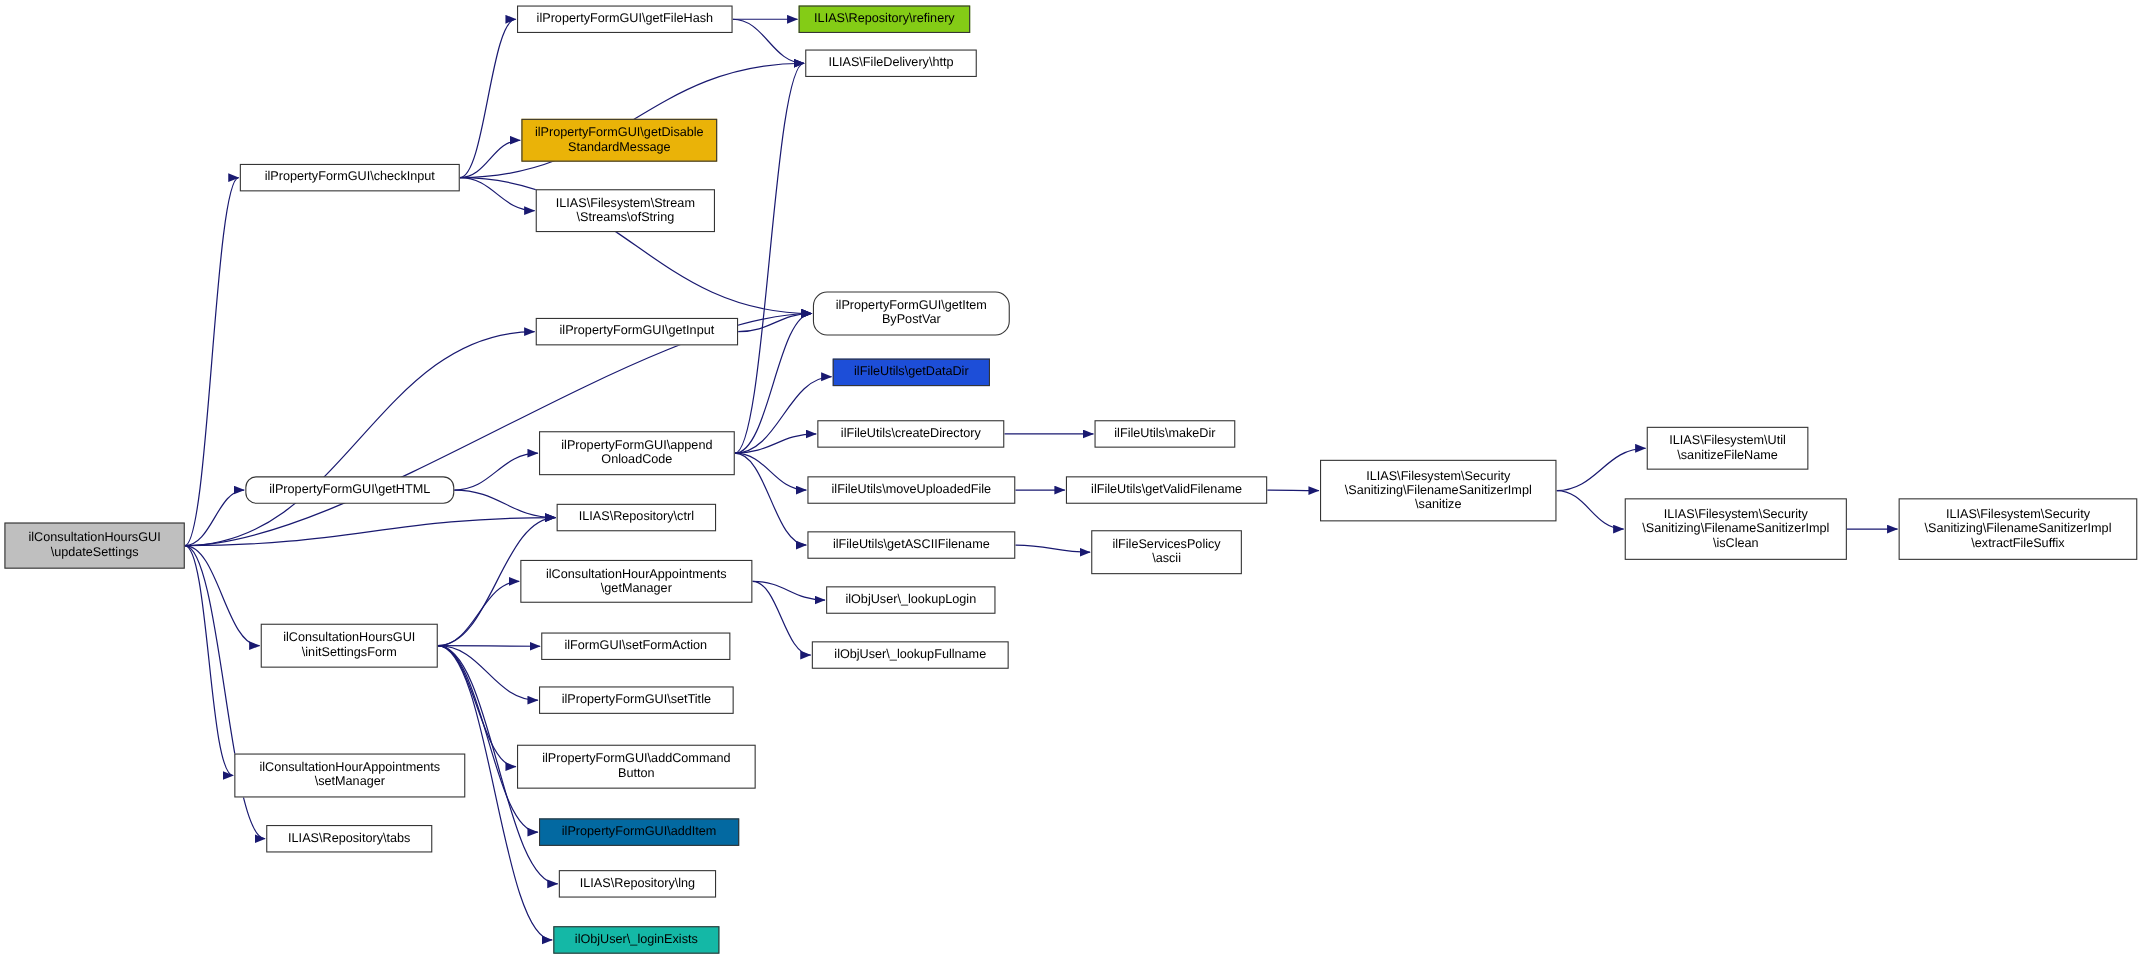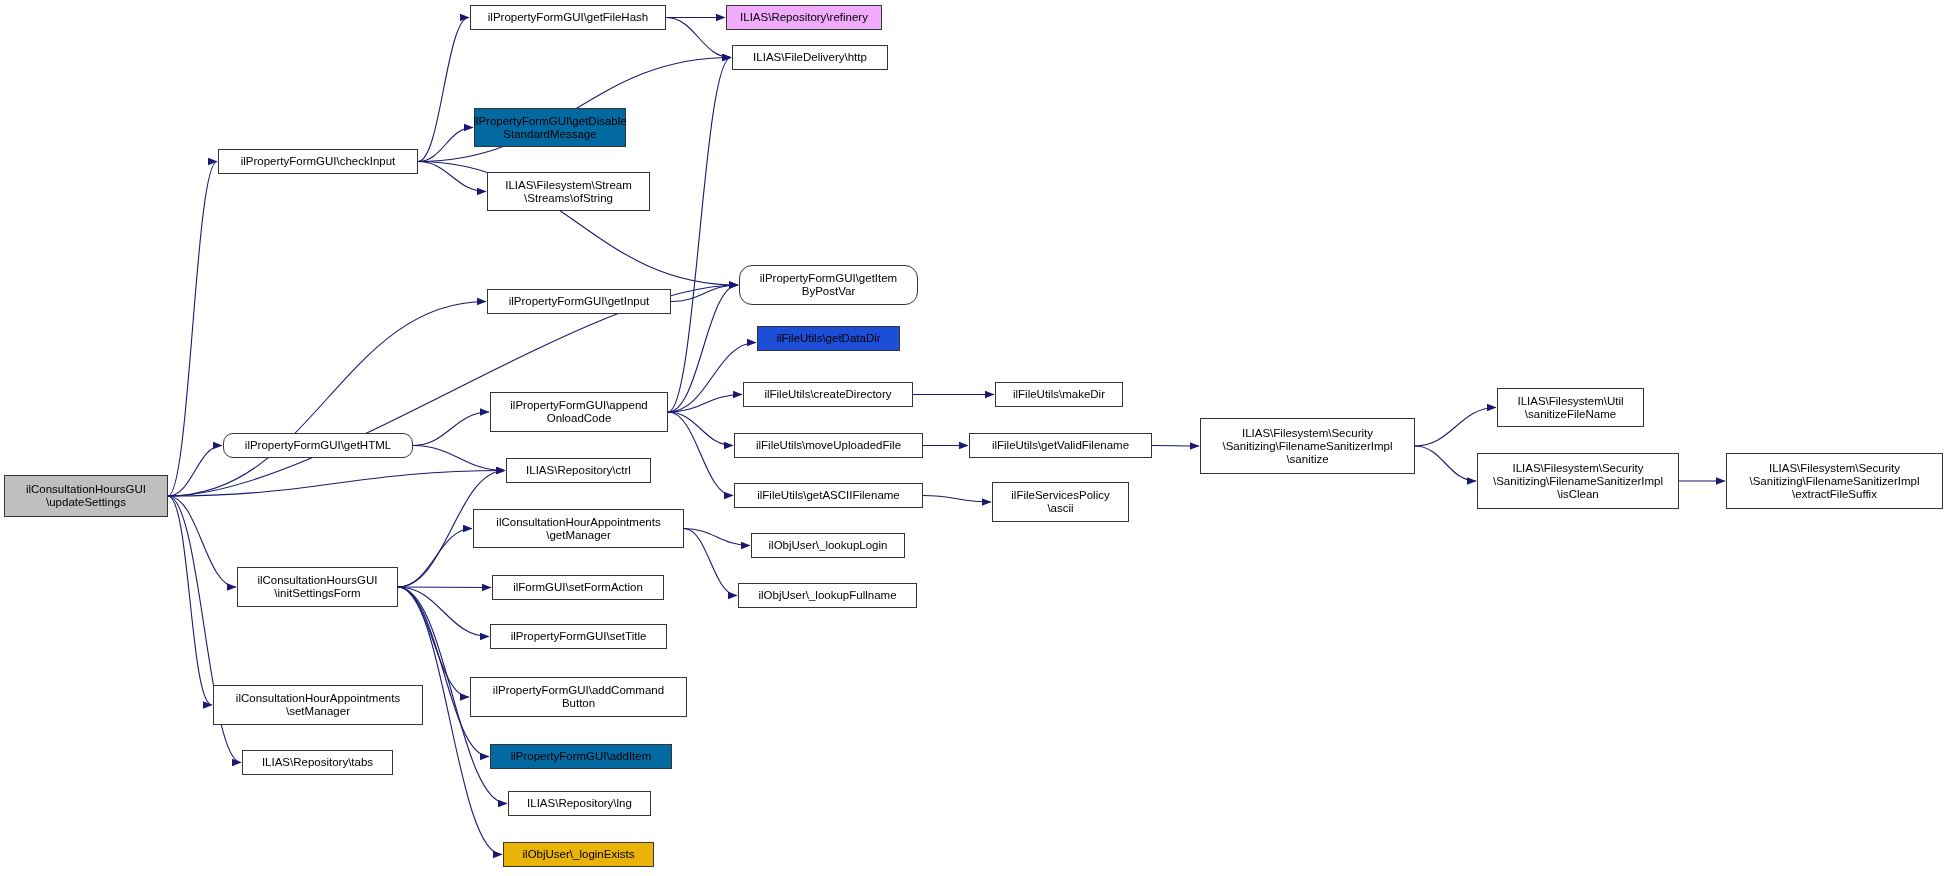--- a/index.html
+++ b/index.html
@@ -97,27 +97,27 @@
       <div class="node root" style="left: 4px; top: 475px; width: 164px; height: 42px; border-color: rgb(53, 53, 53); color: rgb(0, 0, 0); background: rgb(191, 191, 191);">
         <span>ilConsultationHoursGUI</span>
         <span>\updateSettings</span>
       </div>
       <div class="node" style="left: 218px; top: 149px; width: 200px; height: 25px; border-color: rgb(53, 53, 53); color: rgb(0, 0, 0); background: rgb(255, 255, 255);">
         <span>ilPropertyFormGUI\checkInput</span>
       </div>
       <div class="node" style="left: 470px; top: 5px; width: 196px; height: 25px; border-color: rgb(53, 53, 53); color: rgb(0, 0, 0); background: rgb(255, 255, 255);">
         <span>ilPropertyFormGUI\getFileHash</span>
       </div>
-      <div class="node" style="left: 726px; top: 5px; width: 156px; height: 25px; border-color: rgb(53, 53, 53); color: rgb(0, 0, 0); background: #f0abfc;">
+      <div class="node" style="left: 726px; top: 5px; width: 156px; height: 25px; border-color: rgb(53, 53, 53); color: rgb(0, 0, 0); background: #84cc16;">
         <span>ILIAS\Repository\refinery</span>
       </div>
       <div class="node" style="left: 732px; top: 45px; width: 156px; height: 25px; border-color: rgb(53, 53, 53); color: rgb(0, 0, 0); background: rgb(255, 255, 255);">
         <span>ILIAS\FileDelivery\http</span>
       </div>
-      <div class="node" style="left: 474px; top: 108px; width: 152px; height: 39px; border-color: rgb(53, 53, 53); color: rgb(0, 0, 0); background: #0369a1;">
+      <div class="node" style="left: 474px; top: 108px; width: 178px; height: 39px; border-color: rgb(53, 53, 53); color: rgb(0, 0, 0); background: #eab308;">
         <span>ilPropertyFormGUI\getDisable</span>
         <span>StandardMessage</span>
       </div>
       <div class="node" style="left: 487px; top: 172px; width: 163px; height: 39px; border-color: rgb(53, 53, 53); color: rgb(0, 0, 0); background: rgb(255, 255, 255);">
         <span>ILIAS\Filesystem\Stream</span>
         <span>\Streams\ofString</span>
       </div>
       <div class="node" style="left: 487px; top: 289px; width: 184px; height: 25px; border-color: rgb(53, 53, 53); color: rgb(0, 0, 0); background: rgb(255, 255, 255);">
         <span>ilPropertyFormGUI\getInput</span>
       </div>
@@ -206,17 +206,17 @@
       <div class="node" style="left: 213px; top: 685px; width: 210px; height: 40px; border-color: rgb(53, 53, 53); color: rgb(0, 0, 0); background: rgb(255, 255, 255);">
         <span>ilConsultationHourAppointments</span>
         <span>\setManager</span>
       </div>
       <div class="node" style="left: 242px; top: 750px; width: 151px; height: 25px; border-color: rgb(53, 53, 53); color: rgb(0, 0, 0); background: rgb(255, 255, 255);">
         <span>ILIAS\Repository\tabs</span>
       </div>
       <div class="node" style="left: 508px; top: 791px; width: 143px; height: 25px; border-color: rgb(53, 53, 53); color: rgb(0, 0, 0); background: rgb(255, 255, 255);">
         <span>ILIAS\Repository\lng</span>
       </div>
-      <div class="node" style="left: 503px; top: 842px; width: 151px; height: 25px; border-color: rgb(53, 53, 53); color: rgb(0, 0, 0); background: #eab308;">
+      <div class="node" style="left: 503px; top: 842px; width: 151px; height: 25px; border-color: rgb(53, 53, 53); color: rgb(0, 0, 0); background: #14b8a6;">
         <span>ilObjUser\_loginExists</span>
       </div>
     </div>
 </div>
 
 </body></html>

